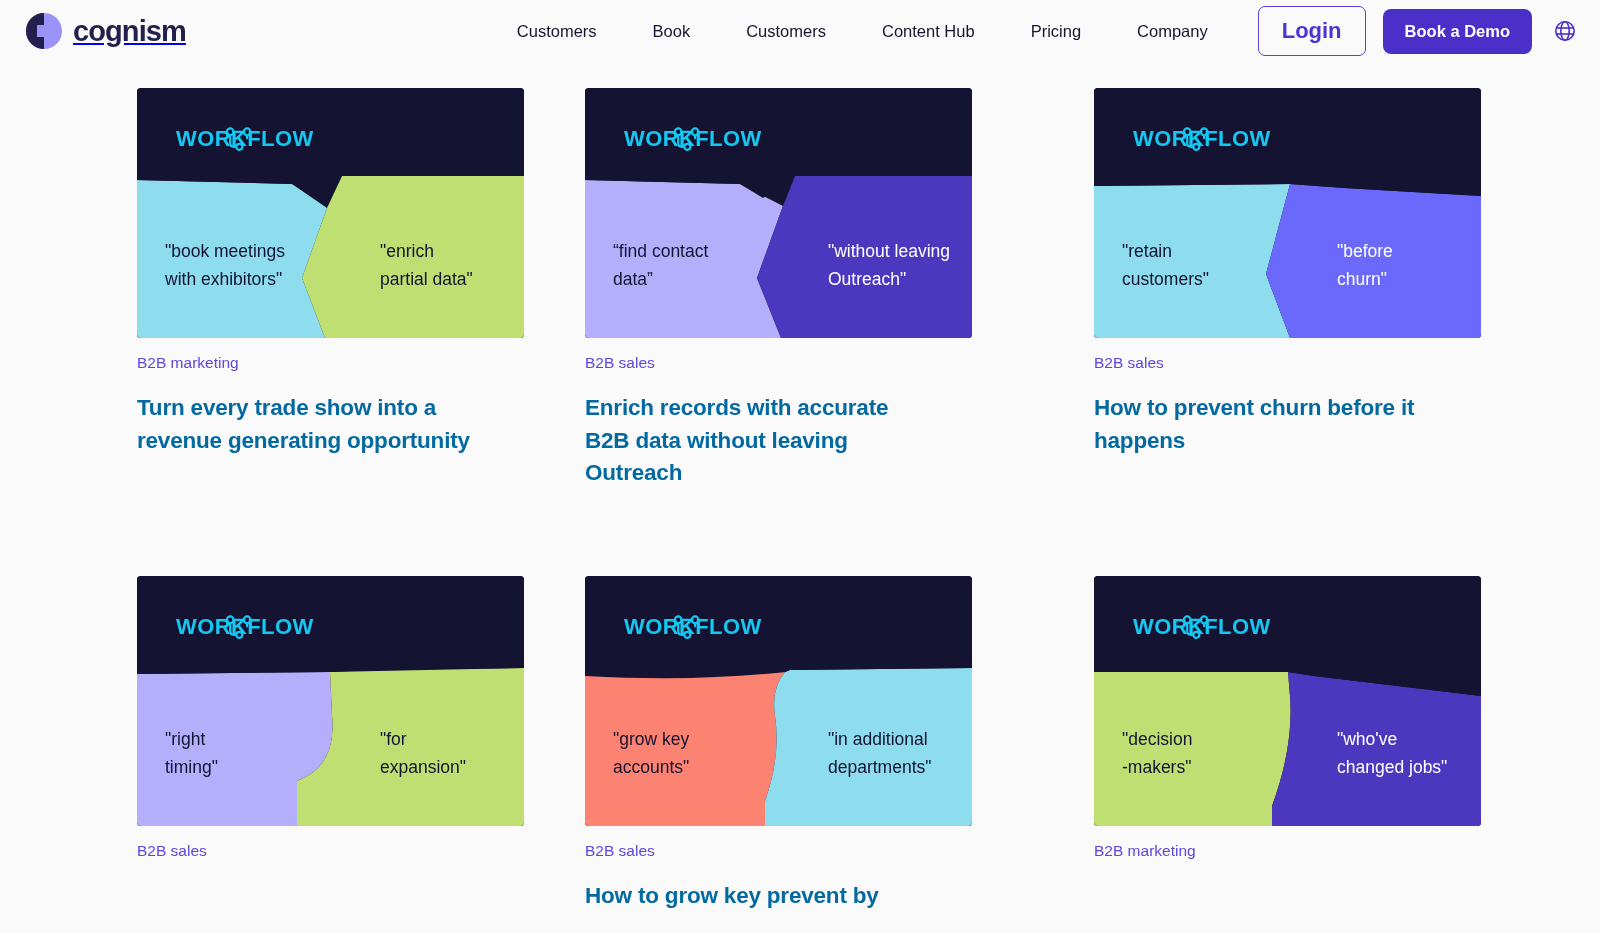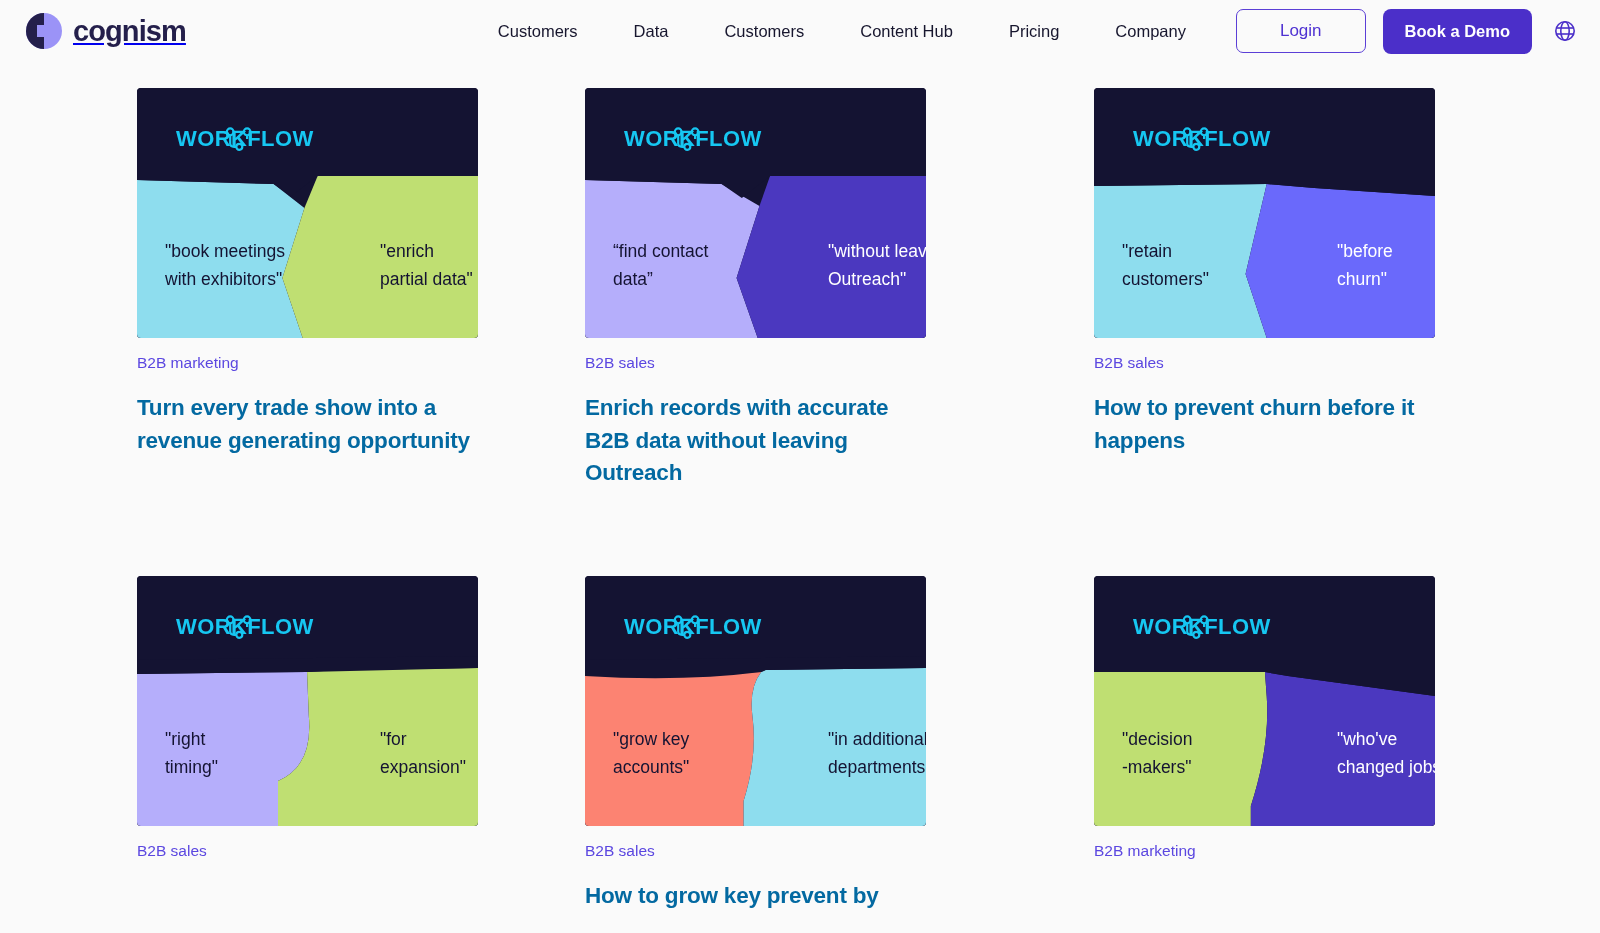--- a/index.html
+++ b/index.html
@@ -81,23 +81,23 @@
     white-space: nowrap;
     cursor: pointer;
   }
 
   .btn-login {
     margin-left: 22px;
     border: 1.6px solid #5B3FD6;
     border-radius: 7px;
     color: #4F32D2;
     background: transparent;
-    font-size: 17px;
-    font-weight: 400;
-    padding: 11px 43px;
+    font-size: 22px;
+    font-weight: 700;
+    padding: 11px 23px;
     cursor: pointer;
     font-family: inherit;
     white-space: nowrap;
   }
 
   .btn-demo {
     margin-left: 17px;
     border: none;
     border-radius: 8px;
     background: #4B2FC9;
@@ -129,21 +129,21 @@
     row-gap: 0;
   }
 
   .card {
     width: 387px;
     cursor: pointer;
   }
 
   .card-visual {
     position: relative;
-    width: 341px;
+    width: 387px;
     height: 250px;
     border-radius: 4px;
     overflow: hidden;
     background: #141332;
   }
 
   .card-visual svg {
     position: absolute;
     inset: 0;
     width: 100%;
@@ -208,21 +208,21 @@
     <span class="brand-mark">
       <span class="disc-right"></span>
       <span class="disc-left"></span>
       <span class="notch"></span>
     </span>
     <span class="brand-name">cognism</span>
   </a>
 
   <nav class="main-nav">
     <a class="nav-link" href="#">Customers</a>
-    <a class="nav-link" href="#">Data</a>
+    <a class="nav-link" href="#">Book</a>
     <a class="nav-link" href="#">Customers</a>
     <a class="nav-link" href="#">Content Hub</a>
     <a class="nav-link" href="#">Pricing</a>
     <a class="nav-link" href="#">Company</a>
 
     <button class="btn-login">Login</button>
     <button class="btn-demo">Book a Demo</button>
 
     <button class="globe-btn" aria-label="language">
       <svg width="24" height="24" viewBox="0 0 24 24" fill="none" stroke="currentColor" stroke-width="1.6">

